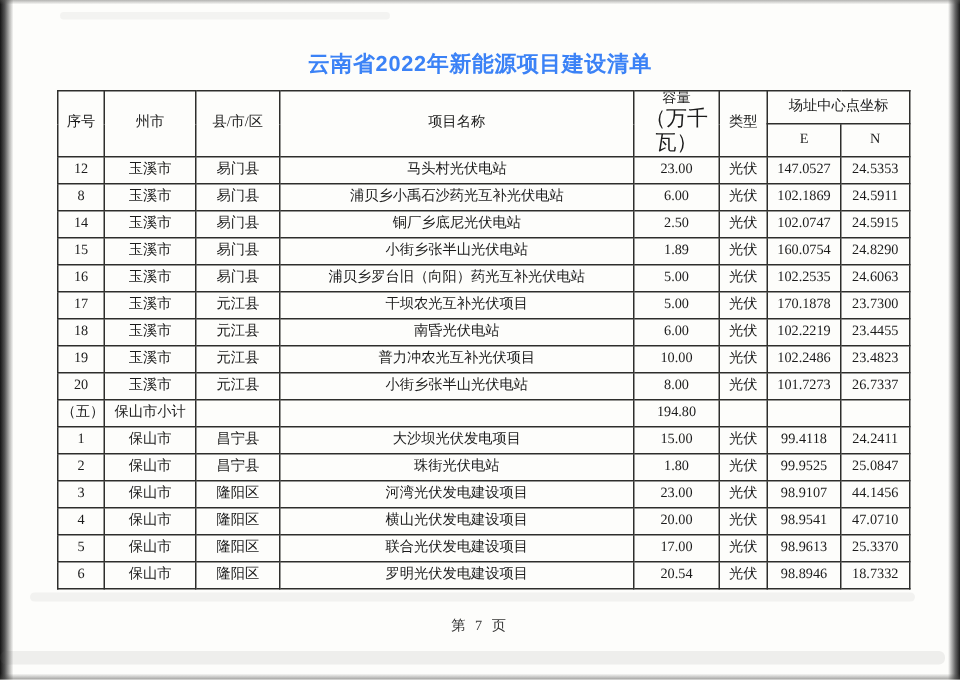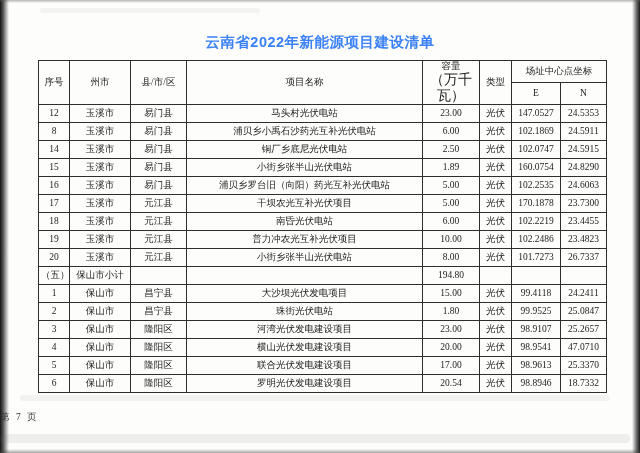--- a/index.html
+++ b/index.html
@@ -43,21 +43,21 @@
     padding:0 2px; white-space:nowrap; overflow:hidden;
     font-weight:normal; height:17px; line-height:1.15;
   }
   table.list { border:1.5px solid #222; }
   table.list thead th { height:18px; }
   .cap-sub { font-size:14px; display:block; }
   .coord-letter { font-weight:bold; font-family:"Liberation Serif",serif; }
   td.bold { font-weight:bold;font-family:Liberation Serif, serif; }
   .footer {
     position:absolute; top:411px; left:0; width:100%;
-    font-size:9.5px; color:#333; letter-spacing:2px;
+    text-align:center; font-size:9.5px; color:#333; letter-spacing:2px;
   }
 </style>
 </head>
 <body>
 
 <div class="paper">
   <div class="edge-left"></div>
   <div class="edge-right"></div>
   <div class="edge-top"></div>
   <div class="edge-bottom"></div>
@@ -218,21 +218,21 @@
           <td>25.0847</td>
         </tr>
         <tr>
           <td>3</td>
           <td>保山市</td>
           <td>隆阳区</td>
           <td>河湾光伏发电建设项目</td>
           <td>23.00</td>
           <td>光伏</td>
           <td>98.9107</td>
-          <td>25.2657</td>
+          <td>44.1456</td>
         </tr>
         <tr>
           <td>4</td>
           <td>保山市</td>
           <td>隆阳区</td>
           <td>横山光伏发电建设项目</td>
           <td>20.00</td>
           <td>光伏</td>
           <td>98.9541</td>
           <td>47.0710</td>

